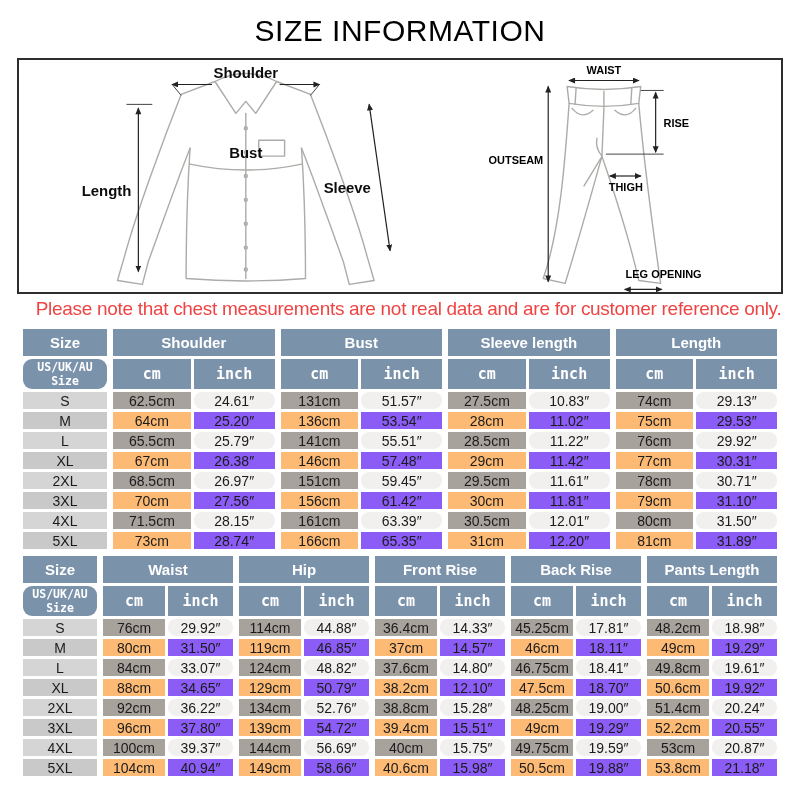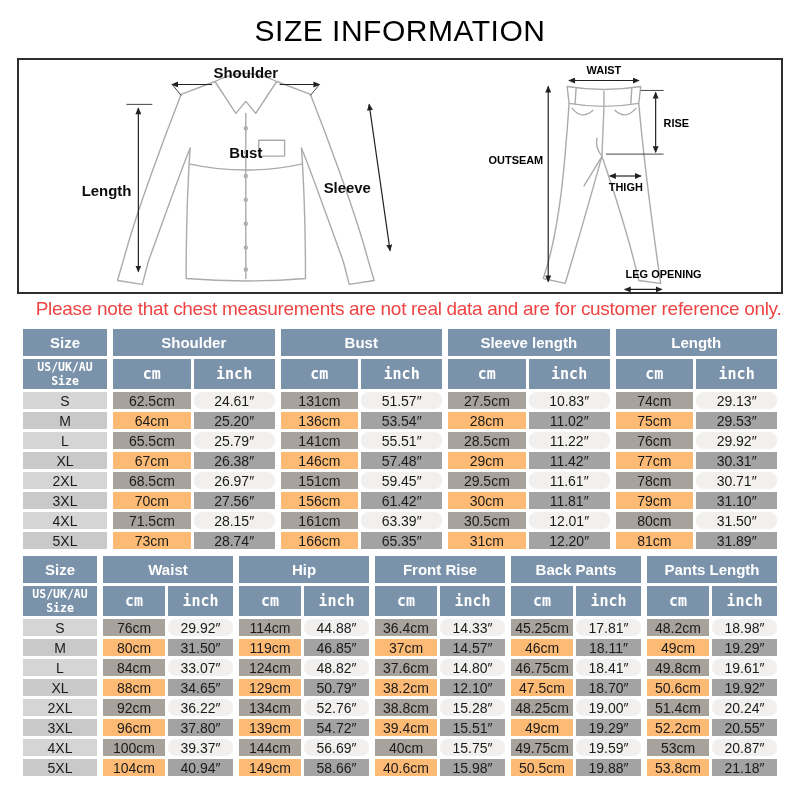--- a/index.html
+++ b/index.html
@@ -5,25 +5,25 @@
   html,body{margin:0;padding:0;}
   body{width:800px;height:800px;background:#fff;font-family:"Liberation Sans",sans-serif;color:#111;overflow:hidden;}
   *{box-sizing:border-box;}
   .page-title{margin:13px 0 9px 0;text-align:center;font-size:30px;font-weight:normal;letter-spacing:.5px;color:#000;line-height:36px;}
   .diagram-box{margin:0 17px;height:236px;border:2px solid #2e2e2e;background:#fff;}
   .note{margin:3px 0 5px 17px;text-align:center;font-size:19px;letter-spacing:-.3px;white-space:nowrap;color:#ef4444;line-height:24px;}
   table{border-collapse:separate;border-spacing:3px;table-layout:fixed;width:760px;margin:0 auto 1px auto;}
   th,td{text-align:center;vertical-align:middle;overflow:hidden;padding:0;}
   .gh{background:#7b92ab;color:#fff;font-size:15px;font-weight:bold;height:27px;}
   .ush{background:#7b92ab;color:#fff;font-family:"DejaVu Sans Mono",monospace;font-size:15px;font-weight:bold;height:30px;}
-  .size-sub{font-size:11.5px;line-height:1.25;white-space:pre-line;}
+  .size-sub{font-size:11.5px;line-height:1.25;white-space:pre-line;border-radius:9px;}
   td{font-size:14px;height:17px;color:#1b1b1b;}
   tr.odd td.sz{background:#d5d5d5;} tr.even td.sz{background:#c9c9c9;}
   tr.odd td.cm{background:#a8a29c;} tr.even td.cm{background:#fdba74;}
-  tr.odd td.in{background:#f1f0ee;border-radius:8px;} tr.even td.in{background:#a3a3a3;}
+  tr.odd td.in{background:#f1f0ee;border-radius:8px;} tr.even td.in{background:#8b5cf6;}
   .gs{border-left:3px solid #fff;}
   .garment{stroke:#adaba8;stroke-width:1.4;fill:none;stroke-linejoin:round;stroke-linecap:round;}
   .arrow{stroke:#222;stroke-width:1.2;fill:none;marker-start:url(#ahS);marker-end:url(#ahE);}
   .arrowR{stroke:#222;stroke-width:1.2;fill:none;marker-end:url(#ahE);}
   .tick{stroke:#444;stroke-width:1;fill:none;}
   .slabel{font-weight:bold;font-size:15px;fill:#0c0c0c;}
   .plabel{font-weight:bold;font-size:11px;fill:#000;}
 </style>
 </head>
 <body>
@@ -219,21 +219,21 @@
   <table id="table-pants">
       <colgroup>
         <col style="width: 74px;">
       </colgroup>
       <thead>
         <tr>
           <th class="gh" colspan="1">Size</th>
           <th class="gh gs" colspan="2">Waist</th>
           <th class="gh gs" colspan="2">Hip</th>
           <th class="gh gs" colspan="2">Front Rise</th>
-          <th class="gh gs" colspan="2">Back Pants</th>
+          <th class="gh gs" colspan="2">Back Rise</th>
           <th class="gh gs" colspan="2">Pants Length</th>
         </tr>
         <tr>
           <th class="ush size-sub">US/UK/AU
 Size</th>
           <th class="ush gs">cm</th>
           <th class="ush">inch</th>
           <th class="ush gs">cm</th>
           <th class="ush">inch</th>
           <th class="ush gs">cm</th>

